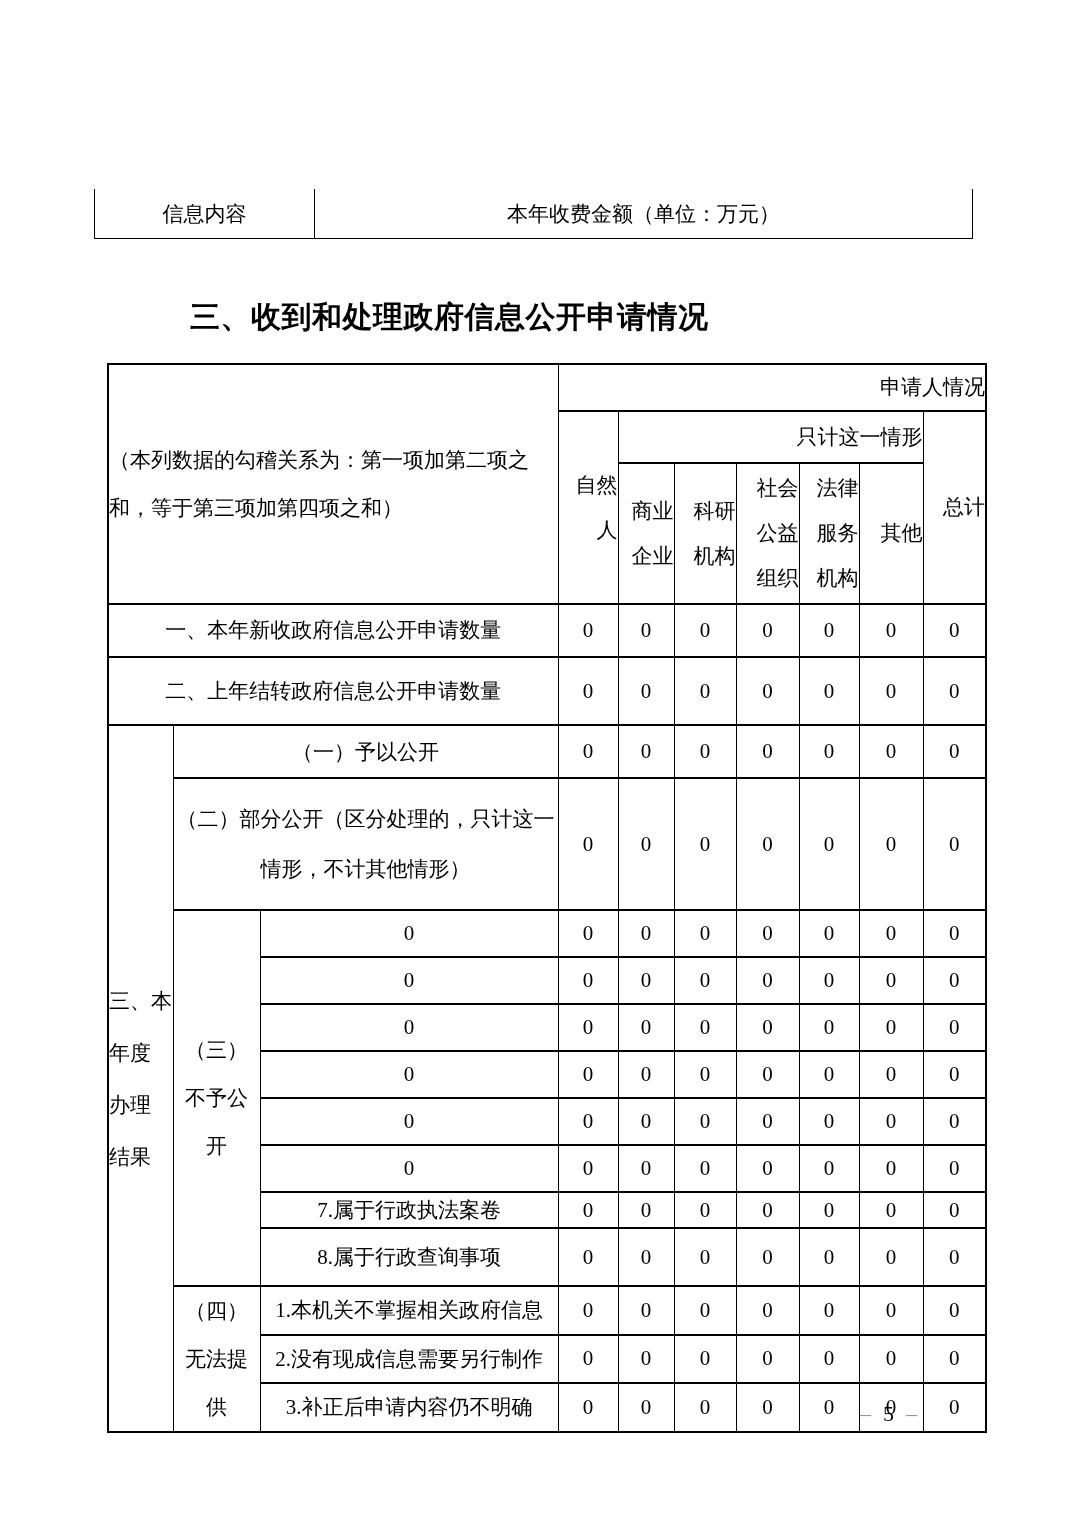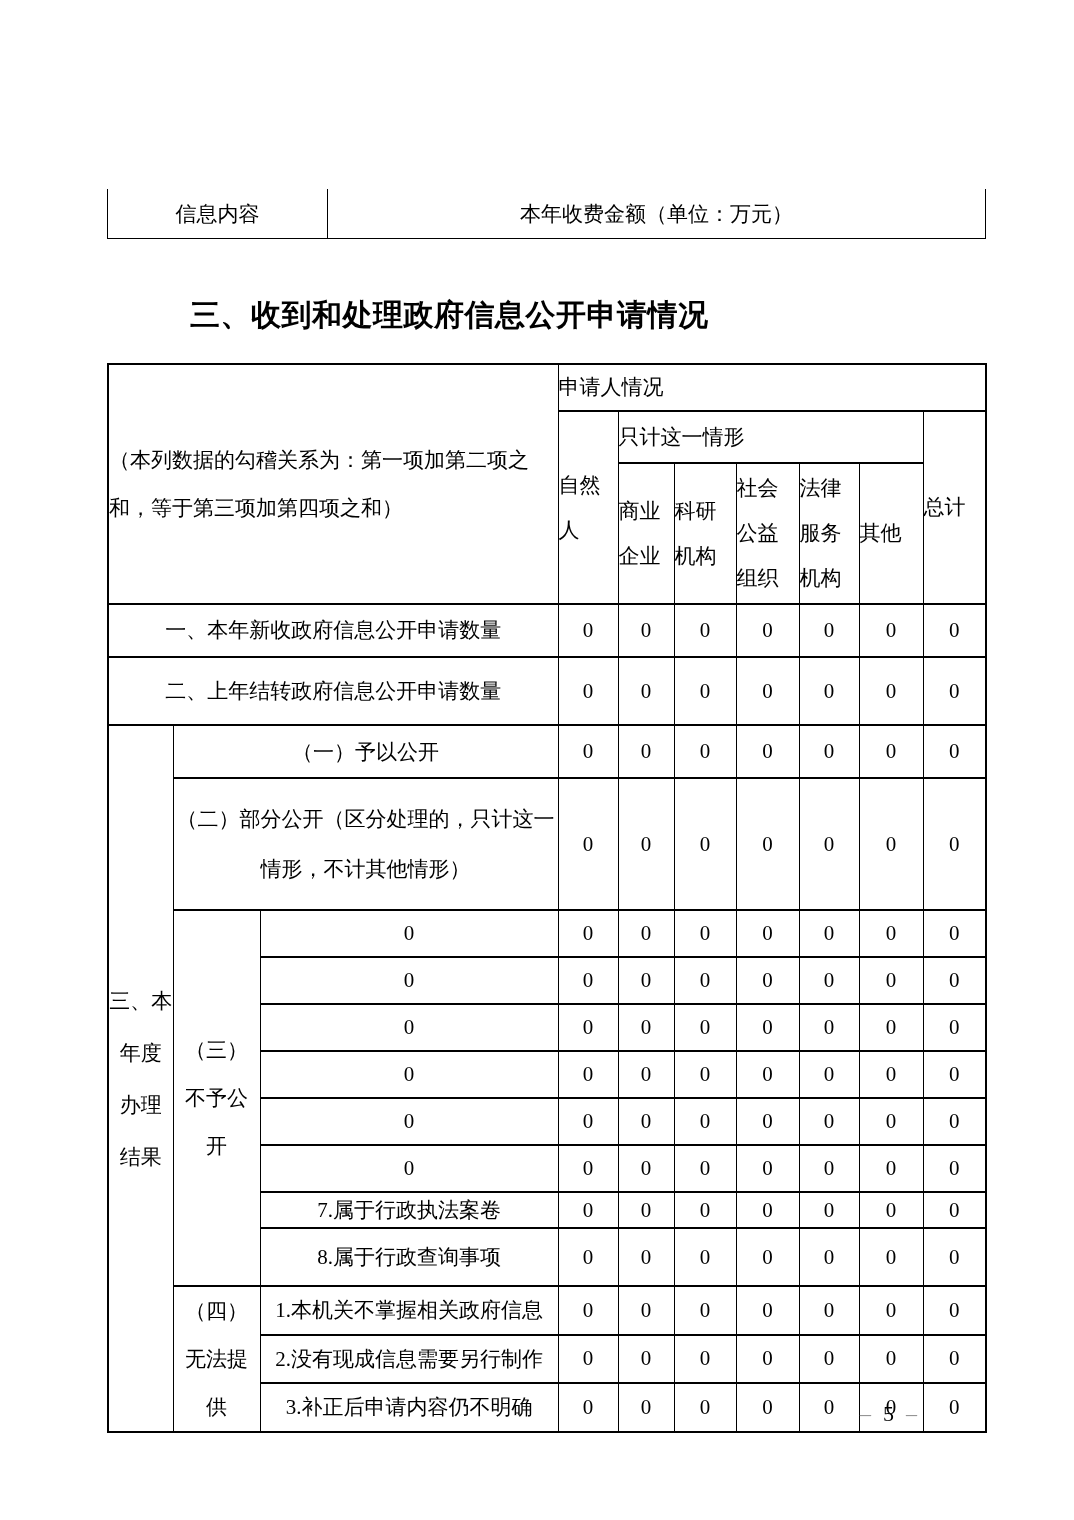--- a/index.html
+++ b/index.html
@@ -1,41 +1,41 @@
 <!DOCTYPE html>
 <html><head>
 <meta charset="utf-8">
 <style>
   html,body{margin:0;padding:0;background:#e8e8e8;}
   .page{position:relative;width:1074px;height:1520px;background:#ffffff;margin:0 auto;
         font-family:"Liberation Serif","DejaVu Serif",serif;color:#000;overflow:hidden;}
   table{border-collapse:collapse;table-layout:fixed;}
 
   
-  .fee{position:absolute;left:107px;top:189px;width:878px;}
+  .fee{position:absolute;left:94px;top:189px;width:878px;}
   .fee td{border:1.4px solid #000;text-align:center;vertical-align:middle;
           font-size:21px;padding:0 4px;overflow:hidden;}
   .fee tr.r1 td{border-top:none;height:49px;border-bottom:1.8px solid #000;}
   .fee tr.r2 td{height:46px;border-bottom:2.6px solid #000;}
 
   
   .heading{position:absolute;left:190px;top:300px;margin:0;
-           font-family:Liberation Mono, monospace;
+           font-family:Liberation Sans, sans-serif;
            font-weight:bold;font-size:30px;line-height:34px;letter-spacing:.5px;}
 
   
   .req{position:absolute;left:107px;top:363px;width:878px;border:2px solid #000;}
   .req td{border:1.5px solid #000;border-top-width:2px;border-bottom-width:2px;
           font-size:21px;vertical-align:middle;padding:0;overflow:hidden;}
   .note{text-align:left;padding:0 8px 0 12px;line-height:48px;}
-  .hdr{text-align:left;line-height:45px;padding:0 2px;margin-left:25px;}
+  .hdr{text-align:right;line-height:45px;padding:0 2px;margin-left:25px;}
   .lbl{text-align:center;padding-left:6px;line-height:1.35;}
   .sub{padding-left:13px;line-height:50px;}
   .inn{padding-left:9px;}
-  .secv{text-align:center;line-height:52px;white-space:pre-line;padding:0 1px;}
+  .secv{text-align:left;line-height:52px;white-space:pre-line;padding:0 1px;}
   .sec{text-align:center;line-height:48px;white-space:pre-line;padding:0 4px;}
   .val{text-align:center;}
   .top{vertical-align:top;padding-top:7px;}
 
   
   .pageno{position:absolute;left:860px;top:1400px;font-size:22px;line-height:28px;}
   .pageno .dash{color:#8f8f8f;}
   .pageno .num{margin:0 12px;color:#000;}
 </style>
 </head>

